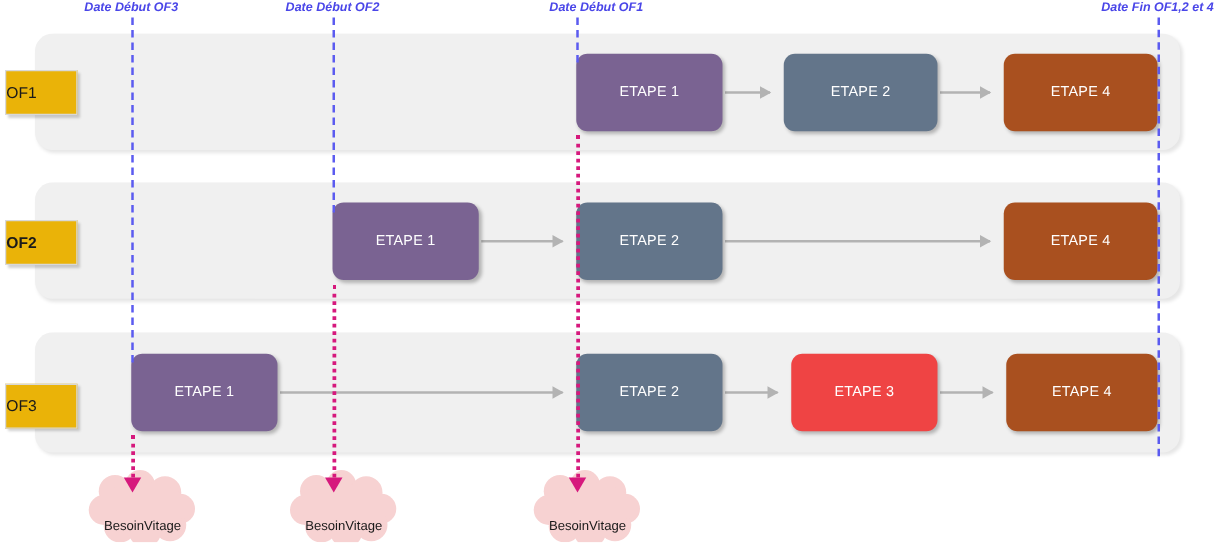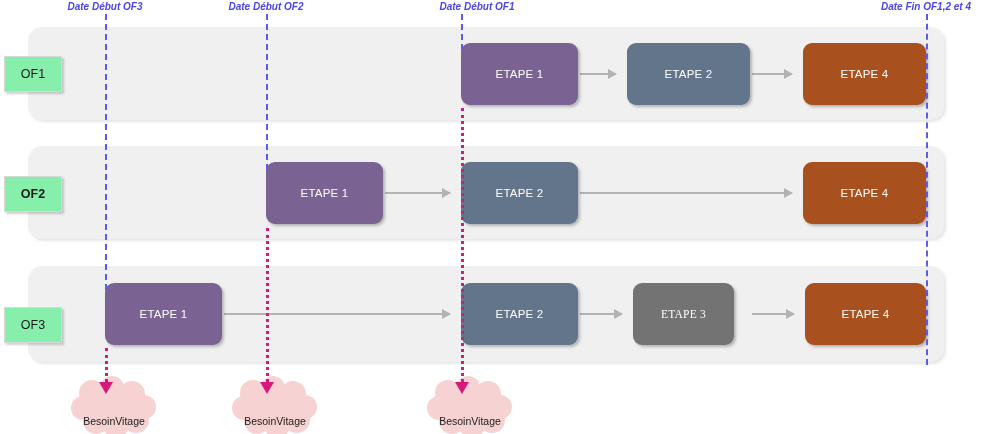--- a/index.html
+++ b/index.html
@@ -30,26 +30,25 @@
   .lane-1 { top: 27px;  height: 93px; }
   .lane-2 { top: 146px; height: 93px; }
   .lane-3 { top: 266px; height: 96px; }
 
   
   .of-tab {
     position: absolute;
     left: 4px;
     width: 58px;
     height: 36px;
-    background: #86efac;
+    background: #eab308;
     border: 1px solid #d8d8d8;
     box-shadow: 2px 2px 2px rgba(0,0,0,0.18);
     display: flex;
     align-items: center;
-    justify-content: center;
     font-size: 12.5px;
     color: #1a1a1a;
     box-sizing: border-box;
     z-index: 6;
   }
   .of-tab-1 { top: 56px; }
   .of-tab-2 { top: 176px; font-weight: bold; }
   .of-tab-3 { top: 296px; margin-top: 11px; }
 
   
@@ -208,21 +207,21 @@
         <span>ETAPE 4</span>
       </div>
       <div class="etape" style="left: 105px; top: 283px; width: 117px; background: rgb(122, 99, 146);">
         <span>ETAPE 1</span>
       </div>
       <div class="arrow" style="left: 224px; top: 313px; width: 226px;"></div>
       <div class="etape" style="left: 461px; top: 283px; width: 117px; background: rgb(99, 117, 138);">
         <span>ETAPE 2</span>
       </div>
       <div class="arrow" style="left: 580px; top: 313px; width: 42px;"></div>
-      <div class="etape" style="left: 633px; top: 283px; width: 101px; background: #737373; font-family: Liberation Serif, serif;">
+      <div class="etape" style="left: 633px; top: 283px; width: 117px; background: #ef4444;">
         <span>ETAPE 3</span>
       </div>
       <div class="arrow" style="left: 752px; top: 313px; width: 42px;"></div>
       <div class="etape" style="left: 805px; top: 283px; width: 121px; background: rgb(169, 80, 31);">
         <span>ETAPE 4</span>
       </div>
     </div>
   <div id="clouds-layer">
       <div class="cloud" style="left: 68px; top: 376px;">
         <svg width="92" height="58" viewBox="0 0 92 58" xmlns="http://www.w3.org/2000/svg">

